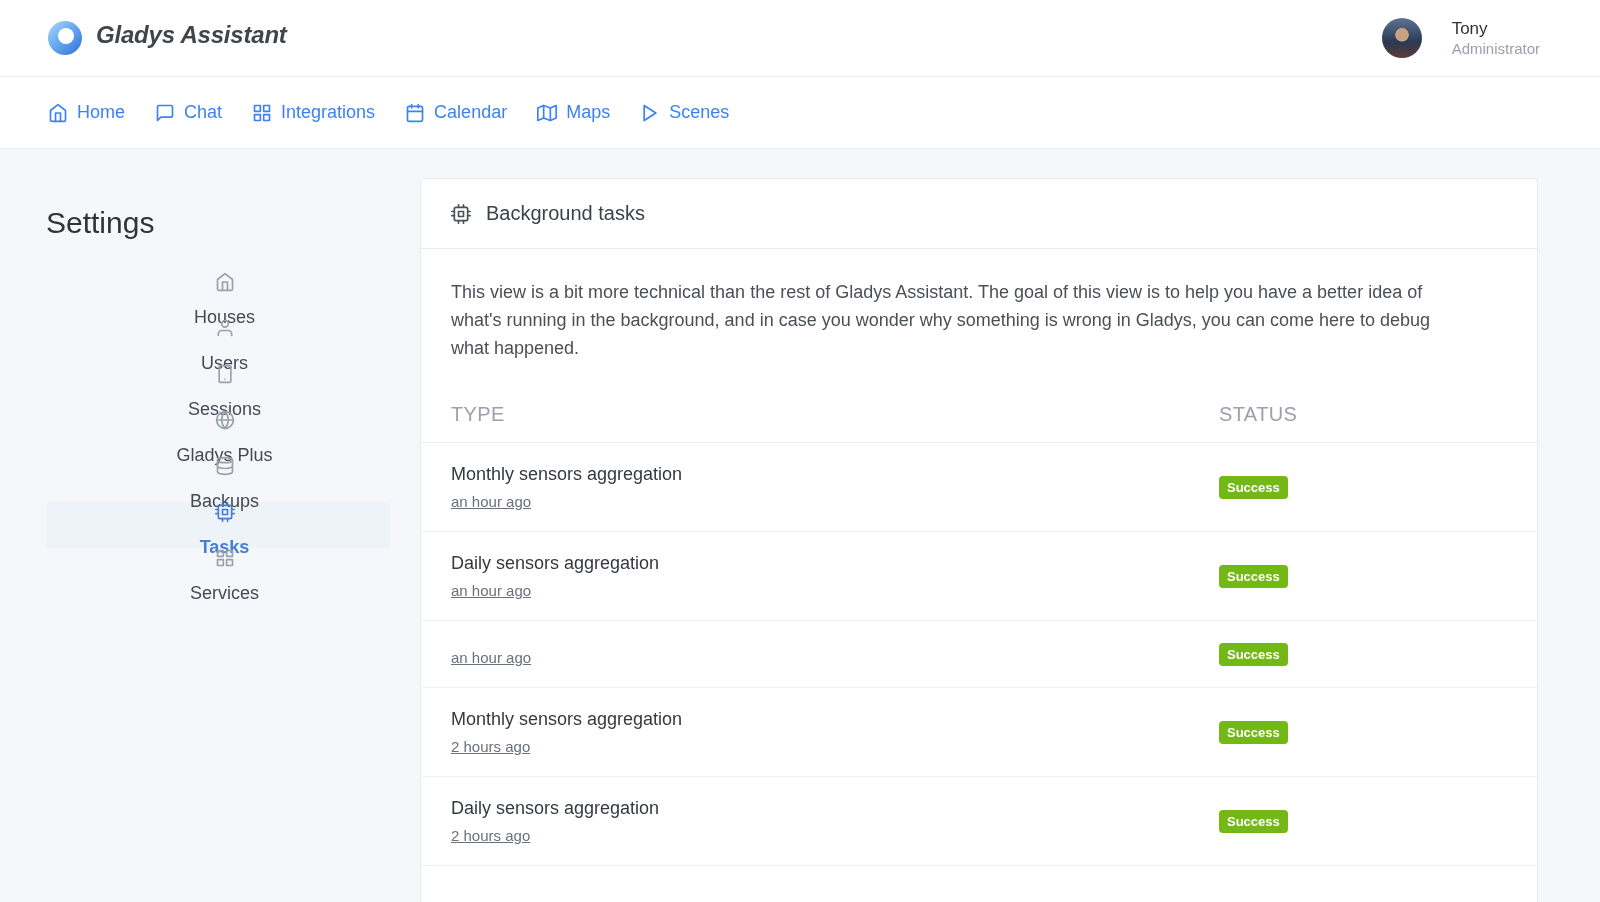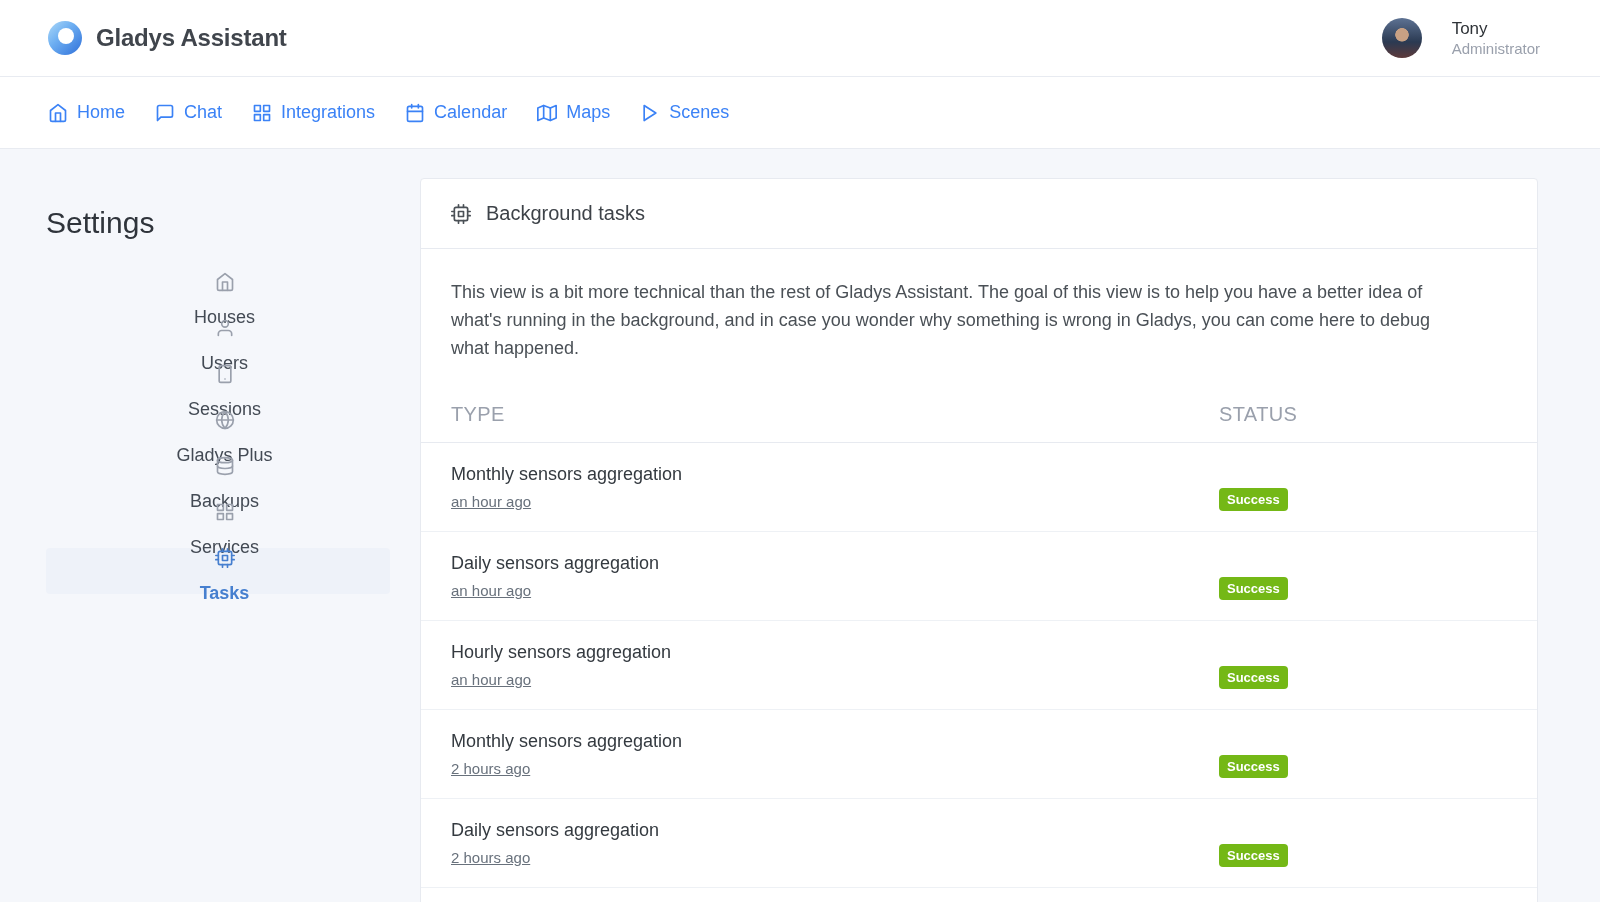--- a/index.html
+++ b/index.html
@@ -9,21 +9,21 @@
     background:#f5f7fb;
     color:#3d4248;
   }
   svg.ic { display:block; stroke:currentColor; fill:none; stroke-width:2; stroke-linecap:round; stroke-linejoin:round; }
 
   
   .header {
     height:77px; background:#fff; border-bottom:1px solid #e8ebf1;
     display:flex; align-items:center; padding:0 60px 0 48px;
   }
-  .brand { display:flex; align-items:center; cursor:pointer; }
+  .brand { display:flex; cursor:pointer;font-style:italic; }
   .logo {
     width:34px; height:34px; border-radius:50%;
     background:linear-gradient(135deg,#aed9f8 0%,#6fb0f2 40%,#2e6fd9 100%);
     display:flex; align-items:center; justify-content:center;
   }
   .logo::after {
     content:''; width:16px; height:16px; border-radius:50%;
     background:#fff; transform:translate(1px,-2px);
   }
   .app-title { margin-left:14px; font-size:24px; font-weight:700; color:#40454c; letter-spacing:-0.2px; }
@@ -80,21 +80,21 @@
     color:#4a5056; max-width:1058px;
   }
 
   .t-head {
     display:flex; padding:17px 30px 16px; border-bottom:1px solid #e7eaf0;
     color:#9aa0ac; font-size:20px; letter-spacing:0.4px;
   }
   .col-type { flex:1; }
   .col-status { width:288px; flex:none; }
   .t-row {
-    display:flex; align-items:flex-end; padding:20px 30px;
+    display:flex; align-items:center; padding:20px 30px;
     border-bottom:1px solid #eef1f5;
   }
   .row-type { flex:1; }
   .row-title { font-size:18px; color:#343a40; line-height:22px; }
   .row-time { font-size:15px; color:#68717c; margin-top:8px; line-height:18px;text-decoration:underline; }
   .row-status { width:288px; flex:none; }
   .badge {
     display:inline-block; background:#74b816; color:#fff;
     font-size:13px; font-weight:600; line-height:1;
     padding:5px 8px; border-radius:4px;
@@ -249,31 +249,31 @@
             <use href="#i-globe"></use>
           </svg>
         <span>Gladys Plus</span>
       </div>
       <div class="side-item">
         <svg class="ic">
             <use href="#i-database"></use>
           </svg>
         <span>Backups</span>
       </div>
+      <div class="side-item active">
+        <svg class="ic">
+            <use href="#i-cpu"></use>
+          </svg>
+        <span>Tasks</span>
+      </div>
       <div class="side-item">
         <svg class="ic">
             <use href="#i-grid"></use>
           </svg>
         <span>Services</span>
-      </div>
-      <div class="side-item active">
-        <svg class="ic">
-            <use href="#i-cpu"></use>
-          </svg>
-        <span>Tasks</span>
       </div>
     </div>
   </div>
 
   <div class="main">
     <div class="card">
       <div class="card-header">
         <svg class="ic">
             <use href="#i-cpu"></use>
           </svg>
@@ -302,21 +302,20 @@
           <div class="row-title">Daily sensors aggregation</div>
           <div class="row-time">an hour ago</div>
         </div>
         <div class="row-status">
           <span class="badge">Success</span>
         </div>
       </div>
 
       <div class="t-row">
         <div class="row-type">
-          <div class="row-title">Hourly sensors aggregation</div>
           <div class="row-time">an hour ago</div>
         </div>
         <div class="row-status">
           <span class="badge">Success</span>
         </div>
       </div>
 
       <div class="t-row">
         <div class="row-type">
           <div class="row-title">Monthly sensors aggregation</div>

